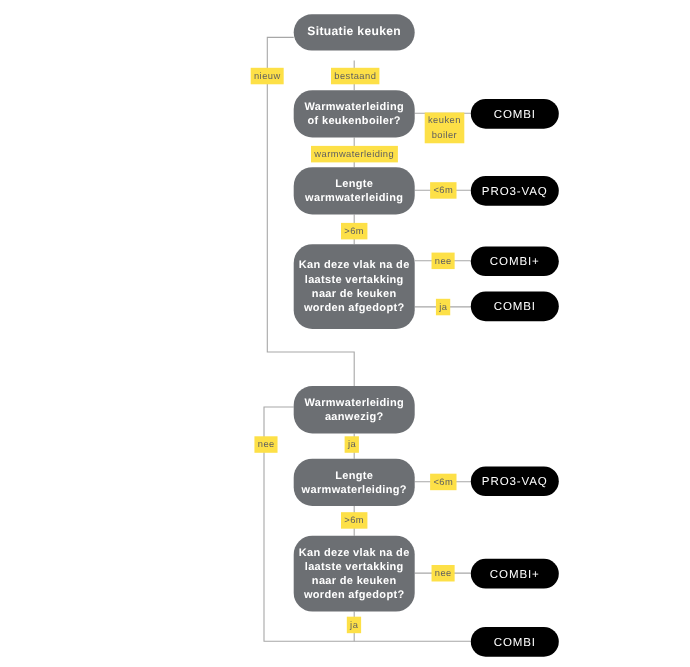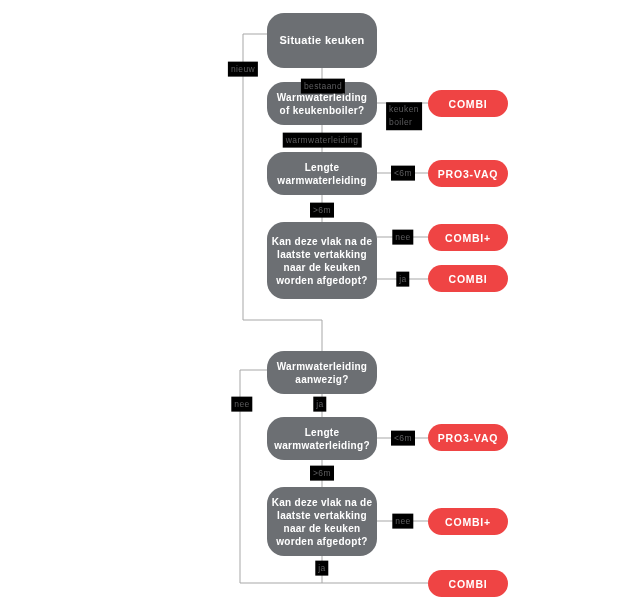--- a/index.html
+++ b/index.html
@@ -8,48 +8,48 @@
     font-family:"Liberation Sans", sans-serif; overflow:hidden;
   }
   .lines { position:absolute; left:0; top:0; }
   .node {
     position:absolute; background:#6c6f73; color:#ffffff;
     border-radius:17px; display:flex; align-items:center; justify-content:center;
     text-align:center; font-weight:bold; font-size:10px; line-height:1.3;
     letter-spacing:0.3px; white-space:pre-line;
   }
   .pill {
-    position:absolute; width:80px; height:27px; background:#ef4444; color:#ffffff;
+    position:absolute; width:80px; height:27px; background:#000000; color:#ffffff;
     border-radius:14px; display:flex; align-items:center; justify-content:center;
-    font-weight:bold; font-size:10.5px; letter-spacing:0.8px; white-space:nowrap;
+    font-weight:normal; font-size:10.5px; letter-spacing:0.8px; white-space:nowrap;
   }
   .elabel {
-    position:absolute; transform:translate(-50%,-50%); background:#000000;
-    color:#5e5e60; font-size:8.5px; letter-spacing:0.4px; 
+    position:absolute; transform:translate(-50%,-50%); background:#fde047;
+    color:#5e5e60; font-size:8.5px; letter-spacing:0.4px; text-align:center;
     white-space:pre-line; line-height:1.5; padding:1px 3px;
   }
   
-  .b0 { left:267px; top:13px;  width:110px; height:55px; font-size:11px; }
+  .b0 { left:267px; top:13px;  width:110px; height:33px; font-size:11px; }
   .b1 { left:267px; top:82px;  width:110px; height:43px; }
   .b2 { left:267px; top:152px; width:110px; height:43px; }
   .b3 { left:267px; top:222px; width:110px; height:77px; }
   .b4 { left:267px; top:351px; width:110px; height:43px; }
   .b5 { left:267px; top:417px; width:110px; height:43px; }
   .b6 { left:267px; top:487px; width:110px; height:69px; }
   
   .p0 { left:428px; top:90px; }
   .p1 { left:428px; top:160px; }
   .p2 { left:428px; top:224px; }
   .p3 { left:428px; top:265px; }
   .p4 { left:428px; top:424px; }
   .p5 { left:428px; top:508px; }
   .p6 { left:428px; top:570px; }
   
   .e0  { left:243px; top:69px; }
-  .e1  { left:323px; top:69px;margin-top:17px; }
+  .e1  { left:323px; top:69px; }
   .e2  { left:404px; top:116px; }
   .e3  { left:322px; top:140px; }
   .e4  { left:403px; top:173px; }
   .e5  { left:322px; top:210px; }
   .e6  { left:403px; top:237px; }
   .e7  { left:403px; top:279px; }
   .e8  { left:242px; top:404px; }
   .e9  { left:320px; top:404px; }
   .e10 { left:403px; top:438px; }
   .e11 { left:322px; top:473px; }

